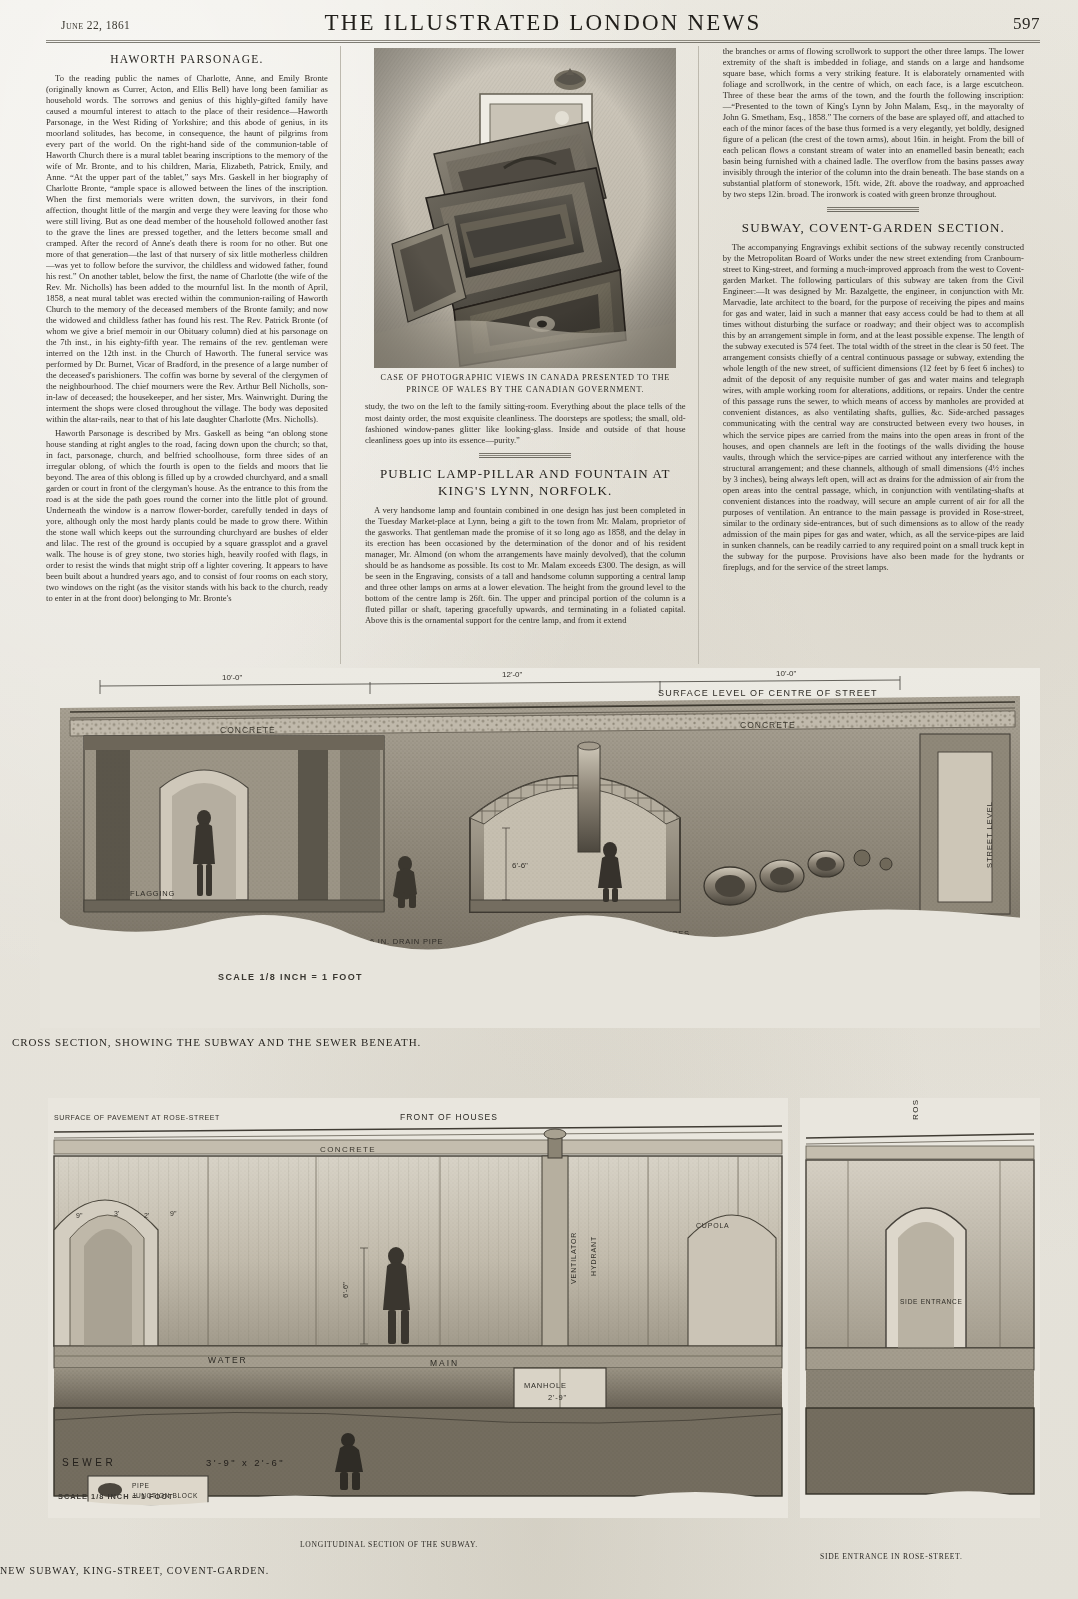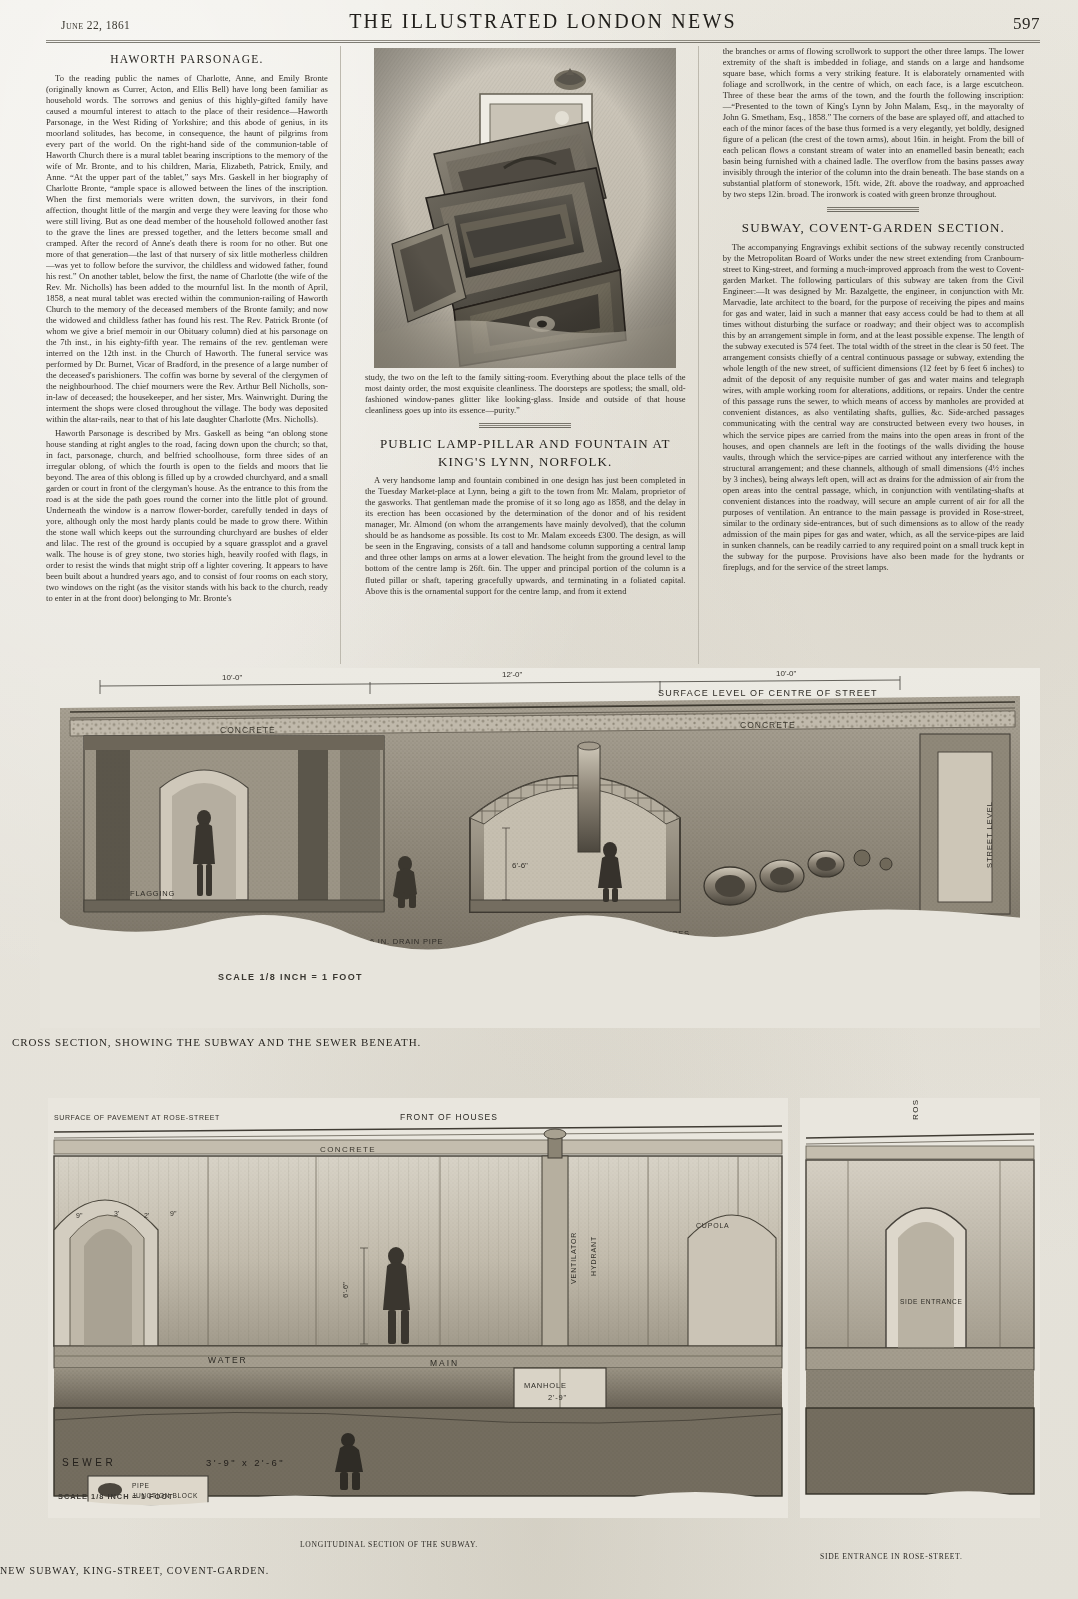--- a/index.html
+++ b/index.html
@@ -45,21 +45,21 @@
     font-size: 11.5px;
     letter-spacing: .4px;
     color: #3b382f;
     white-space: nowrap;
     margin-left: 11px;
   }
   .masthead-title {
     position: absolute;
     left: 0; right: 0; top: 0;
     text-align: center;
-    font-size: 20px;
+    font-size: 23px;
     letter-spacing: 2.2px;
     color: #211f1b;
     font-weight: 400;
     white-space: nowrap;
   }
   .page-number {
     position: absolute;
     right: 0; top: 4px;
     font-size: 17px;
     letter-spacing: .5px;
@@ -325,20 +325,21 @@
             <path d="M26 202 L68 186 L82 244 L40 264 Z" fill="#575249"></path>
           </g>
 
           <path d="M130 120 q26 -18 52 -4" stroke="#2e2b25" stroke-width="3" fill="none" opacity=".85"></path>
 
           <path d="M0 286 q76 -22 150 -8 q80 16 152 -4 l0 46 l-302 0 z" fill="#bdb6a7" opacity=".7"></path>
           <rect x="0" y="0" width="302" height="320" fill="url(#vig)"></rect>
         </svg>
       </div>
 
+      <div class="cap">CASE OF PHOTOGRAPHIC VIEWS IN CANADA PRESENTED TO THE PRINCE OF WALES BY THE CANADIAN GOVERNMENT.</div>
 
       <p class="body noindent">study, the two on the left to the family sitting-room. Everything about the place tells of the most dainty order, the most exquisite cleanliness. The doorsteps are spotless; the small, old-fashioned window-panes glitter like looking-glass. Inside and outside of that house cleanliness goes up into its essence—purity.”</p>
 
       <div class="divider"></div>
 
       <h2 class="sec-head big">PUBLIC LAMP-PILLAR AND FOUNTAIN AT KING'S LYNN, NORFOLK.</h2>
       <p class="body">A very handsome lamp and fountain combined in one design has just been completed in the Tuesday Market-place at Lynn, being a gift to the town from Mr. Malam, proprietor of the gasworks. That gentleman made the promise of it so long ago as 1858, and the delay in its erection has been occasioned by the determination of the donor and of his resident manager, Mr. Almond (on whom the arrangements have mainly devolved), that the column should be as handsome as possible. Its cost to Mr. Malam exceeds £300. The design, as will be seen in the Engraving, consists of a tall and handsome column supporting a central lamp and three other lamps on arms at a lower elevation. The height from the ground level to the bottom of the centre lamp is 26ft. 6in. The upper and principal portion of the column is a fluted pillar or shaft, tapering gracefully upwards, and terminating in a foliated capital. Above this is the ornamental support for the centre lamp, and from it extend</p>
     </div>
 
     <div class="col col-3">

